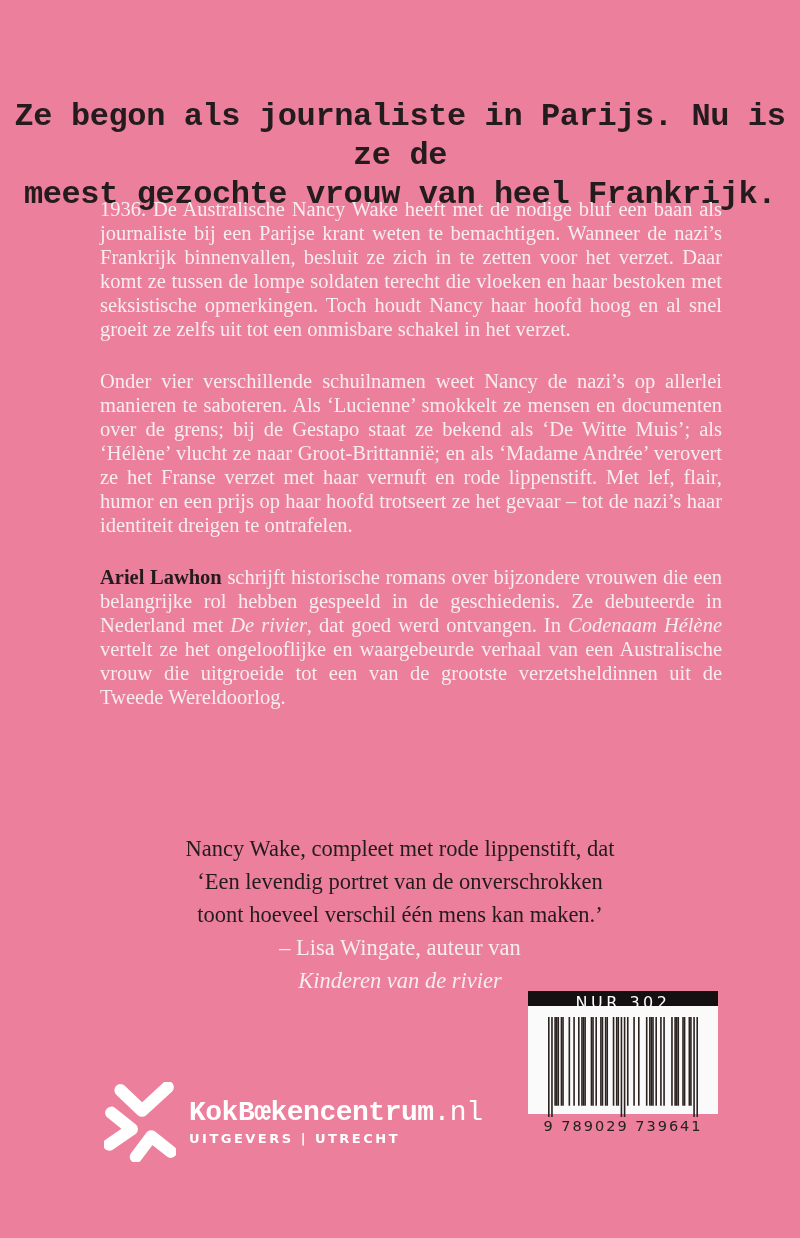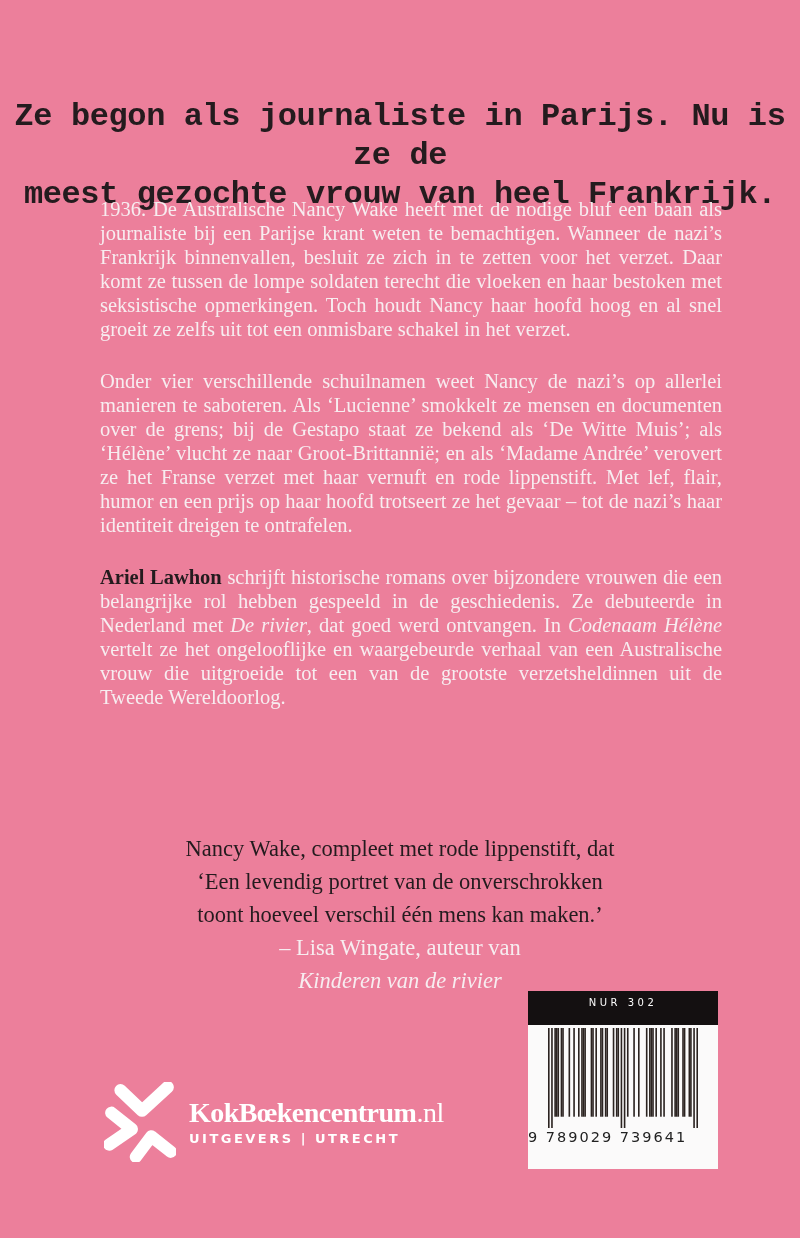--- a/index.html
+++ b/index.html
@@ -62,33 +62,33 @@
   .quote-work { color: var(--light_text); font-style: italic; }
   .barcode-label {
     position: absolute;
     left: 528px;
     top: 991px;
     width: 190px;
   }
   .nur {
     background: var(--strip_black);
     color: #fdfdfd;
-    height: 34px;
+    height: 15px;
     line-height: 23px;
     text-align: center;
     font-family: "DejaVu Sans", sans-serif;
-    font-size: 10px;
+    font-size: 16px;
     letter-spacing: 3.5px;
     font-weight: 500;
   }
   .barcode-box {
     background: var(--box_white);
-    height: 144px;
-    padding-top: 3px;
-    text-align: left;
+    height: 108px;
+    padding-top: 11px;
+    text-align: center;
   }
   .barcode-box svg { display: block; margin: 0 auto; }
   .ean-digits {
     margin-top: 1px;
     font-family: "DejaVu Sans", sans-serif;
     font-size: 14.5px;
     letter-spacing: 2px;
     color: #222;
     white-space: nowrap;
   }
@@ -96,21 +96,21 @@
     position: absolute;
     left: 104px;
     top: 1082px;
     display: flex;
     align-items: center;
     gap: 13px;
     color: var(--logo_white);
   }
   .logo-icon { width: 72px; height: 80px; }
   .logo-name {
-    font-family: Liberation Serif, serif;
+    font-family: Liberation Mono, monospace;
     font-weight: 700;
     font-size: 28px;
     letter-spacing: -0.5px;
     line-height: 30px;
   }
   .logo-domain { font-weight: 400; }
   .logo-tagline {
     margin-top: 3px;
     font-family: "DejaVu Sans", sans-serif;
     font-weight: 700;

